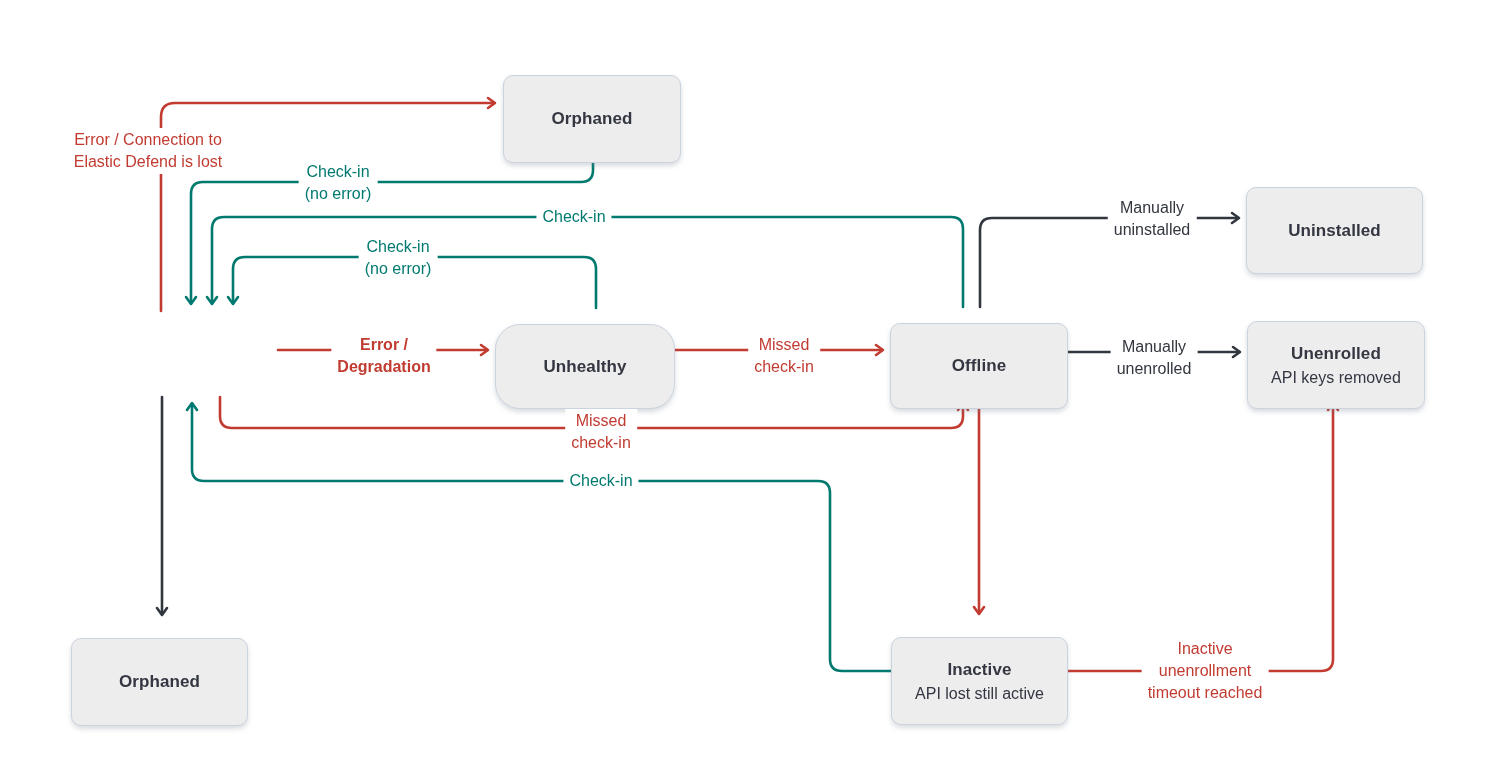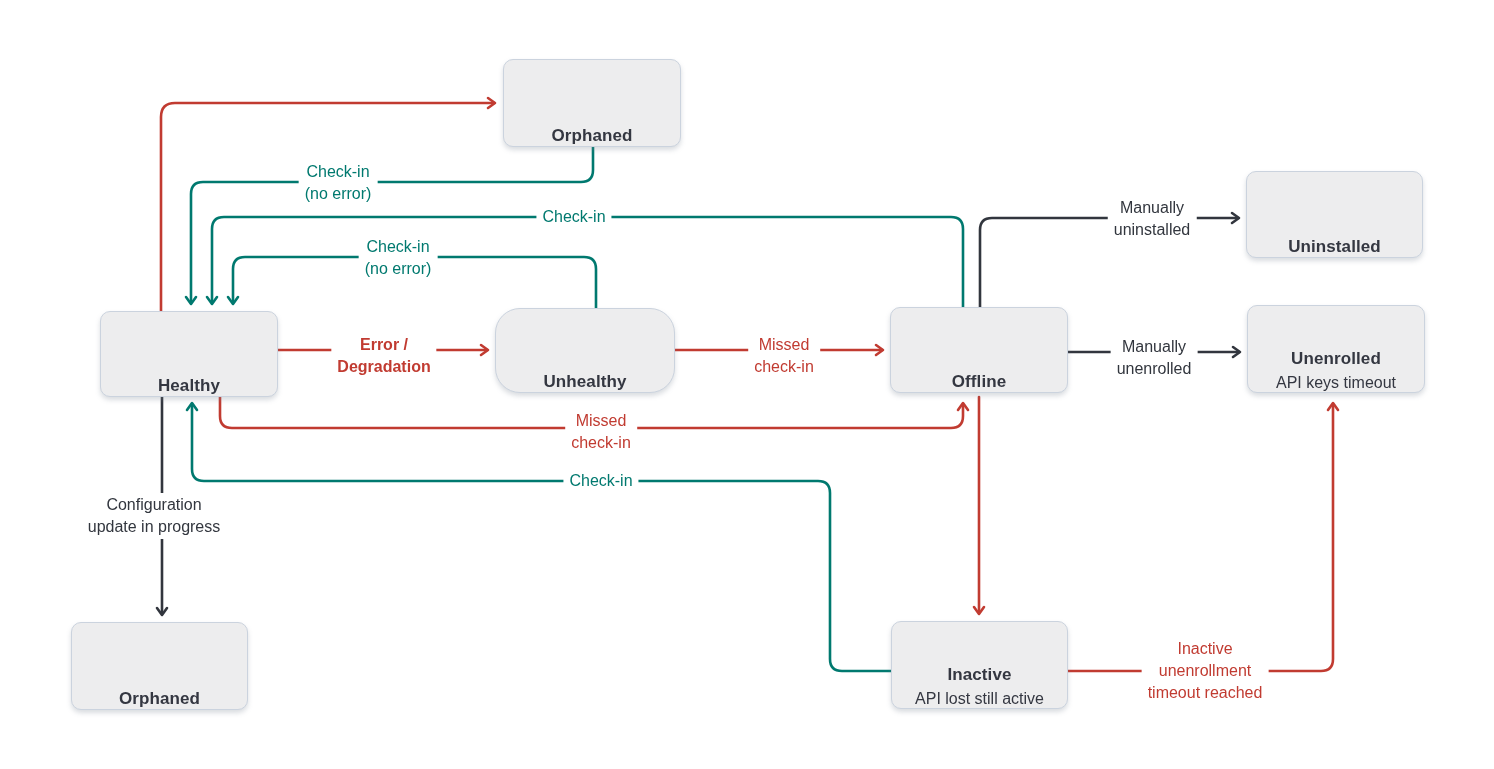--- a/index.html
+++ b/index.html
@@ -20,22 +20,22 @@
   .mk-red{stroke:var(--red);}
   .mk-teal{stroke:var(--teal);}
   .mk-dark{stroke:var(--dark);}
 
   .node{
     position:absolute; box-sizing:border-box;
     background:var(--boxFill);
     border:1.5px solid var(--boxBorder);
     border-radius:10px;
     box-shadow:0 3px 5px rgba(120,130,145,0.28);
-    display:flex; flex-direction:column; align-items:center; justify-content:flex-end;
-    gap:5px; text-align:center;
+    display:flex; flex-direction:column; align-items:center; justify-content:center;
+    gap:5px; text-align:center;margin-top:16px;
   }
   .node .title{font-size:17px; font-weight:bold; color:var(--text); letter-spacing:0.1px;}
   .node .subtitle{font-size:16px; color:var(--text);}
 
   .lbl{
     position:absolute; transform:translate(-50%,-50%);
     background:#ffffff; padding:1px 6px;
     font-size:16px; line-height:22px; text-align:center;
     white-space:pre-line;
   }
@@ -77,61 +77,58 @@
   </svg>
 
   <div class="node" style="left:503px; top:59px; width:178px; height:88px;">
     <div class="title">Orphaned</div>
   </div>
 
   <div class="node" style="left:1246px; top:171px; width:177px; height:87px;">
     <div class="title">Uninstalled</div>
   </div>
 
-  <div class="node" style="left:100px; top:311px; width:178px; height:86px;">
-    <div class="title">Healthy</div>
-  </div>
 
   <div class="node" style="left:495px; top:308px; width:180px; height:85px;border-radius:25px;">
     <div class="title">Unhealthy</div>
   </div>
 
   <div class="node" style="left:890px; top:307px; width:178px; height:86px;">
     <div class="title">Offline</div>
   </div>
 
   <div class="node" style="left:1247px; top:305px; width:178px; height:88px;">
     <div class="title">Unenrolled</div>
-    <div class="subtitle">API keys timeout</div>
+    <div class="subtitle">API keys removed</div>
   </div>
 
   <div class="node" style="left:71px; top:622px; width:177px; height:88px;">
     <div class="title">Orphaned</div>
   </div>
 
   <div class="node" style="left:891px; top:621px; width:177px; height:88px;">
     <div class="title">Inactive</div>
     <div class="subtitle">API lost still active</div>
   </div>
 
+  <div class="lbl lbl-red" style="left:148px; top:151px;">Error / Connection to
+Elastic Defend is lost</div>
   <div class="lbl lbl-teal" style="left:338px; top:183px;">Check-in
 (no error)</div>
   <div class="lbl lbl-teal" style="left:574px; top:217px;">Check-in</div>
   <div class="lbl lbl-teal" style="left:398px; top:258px;">Check-in
 (no error)</div>
   <div class="lbl lbl-red" style="left:384px; top:356px;font-weight:bold;">Error /
 Degradation</div>
   <div class="lbl lbl-red" style="left:784px; top:356px;">Missed
 check-in</div>
   <div class="lbl lbl-dark" style="left:1152px; top:219px;">Manually
 uninstalled</div>
   <div class="lbl lbl-dark" style="left:1154px; top:358px;">Manually
 unenrolled</div>
   <div class="lbl lbl-red" style="left:601px; top:432px;">Missed
 check-in</div>
   <div class="lbl lbl-teal" style="left:601px; top:481px;">Check-in</div>
-  <div class="lbl lbl-dark" style="left:154px; top:516px;">Configuration
-update in progress</div>
   <div class="lbl lbl-red" style="left:1205px; top:671px;">Inactive
 unenrollment
 timeout reached</div>
 
 </div>
 
 </body></html>

